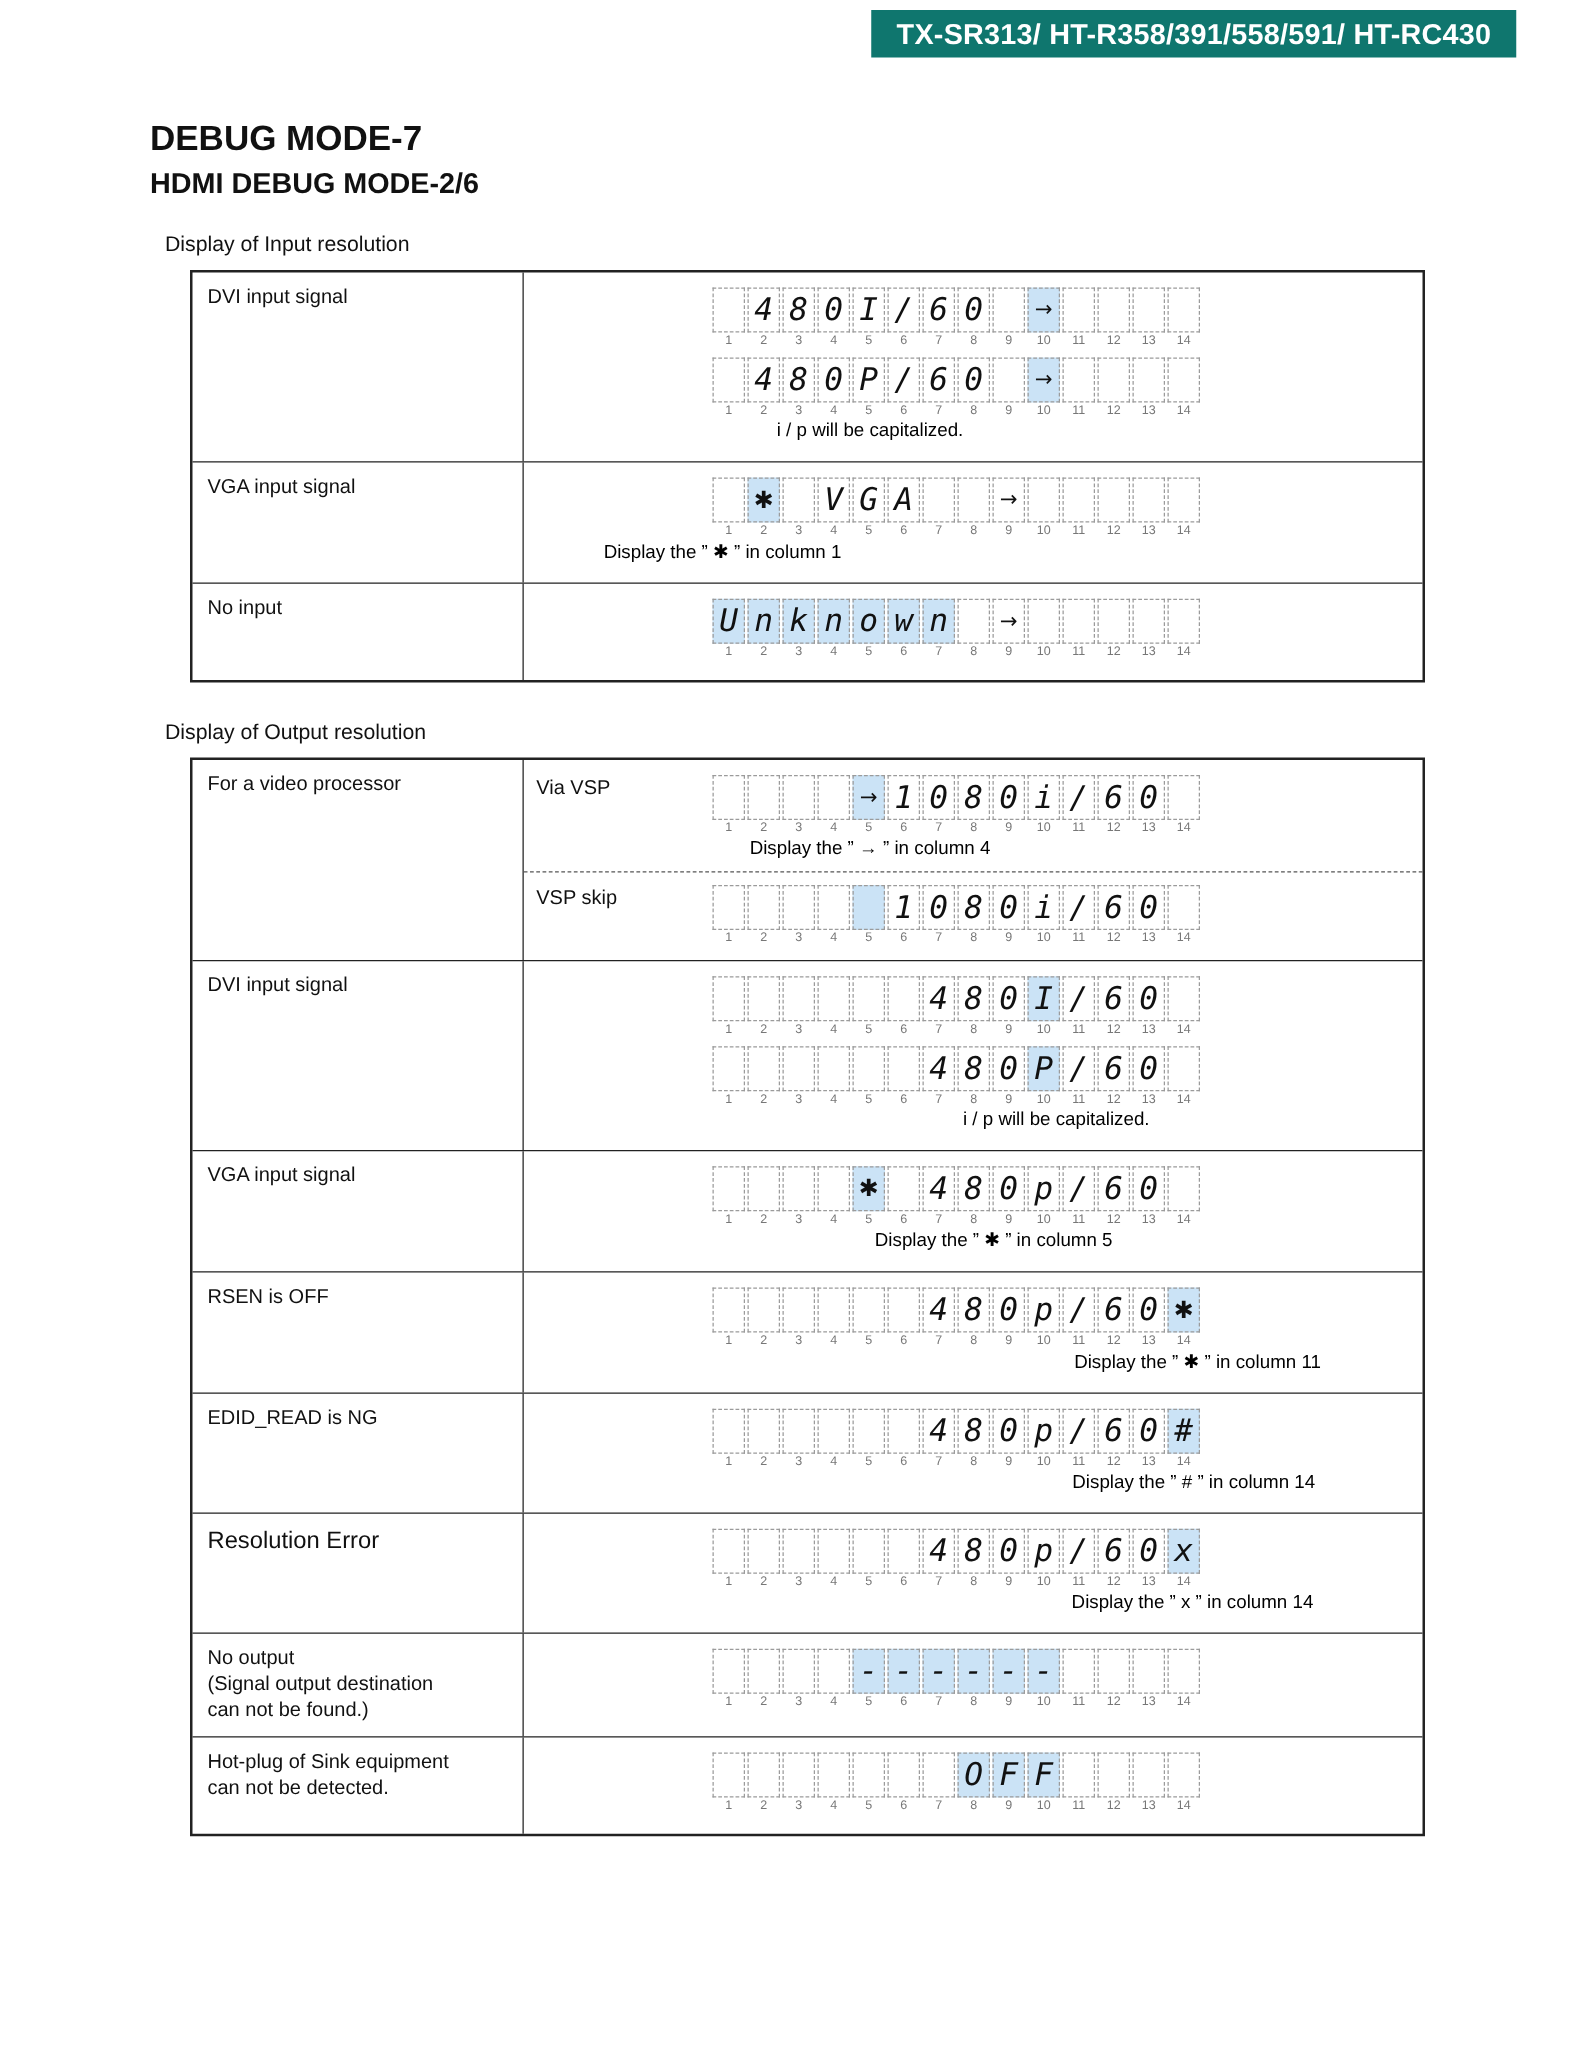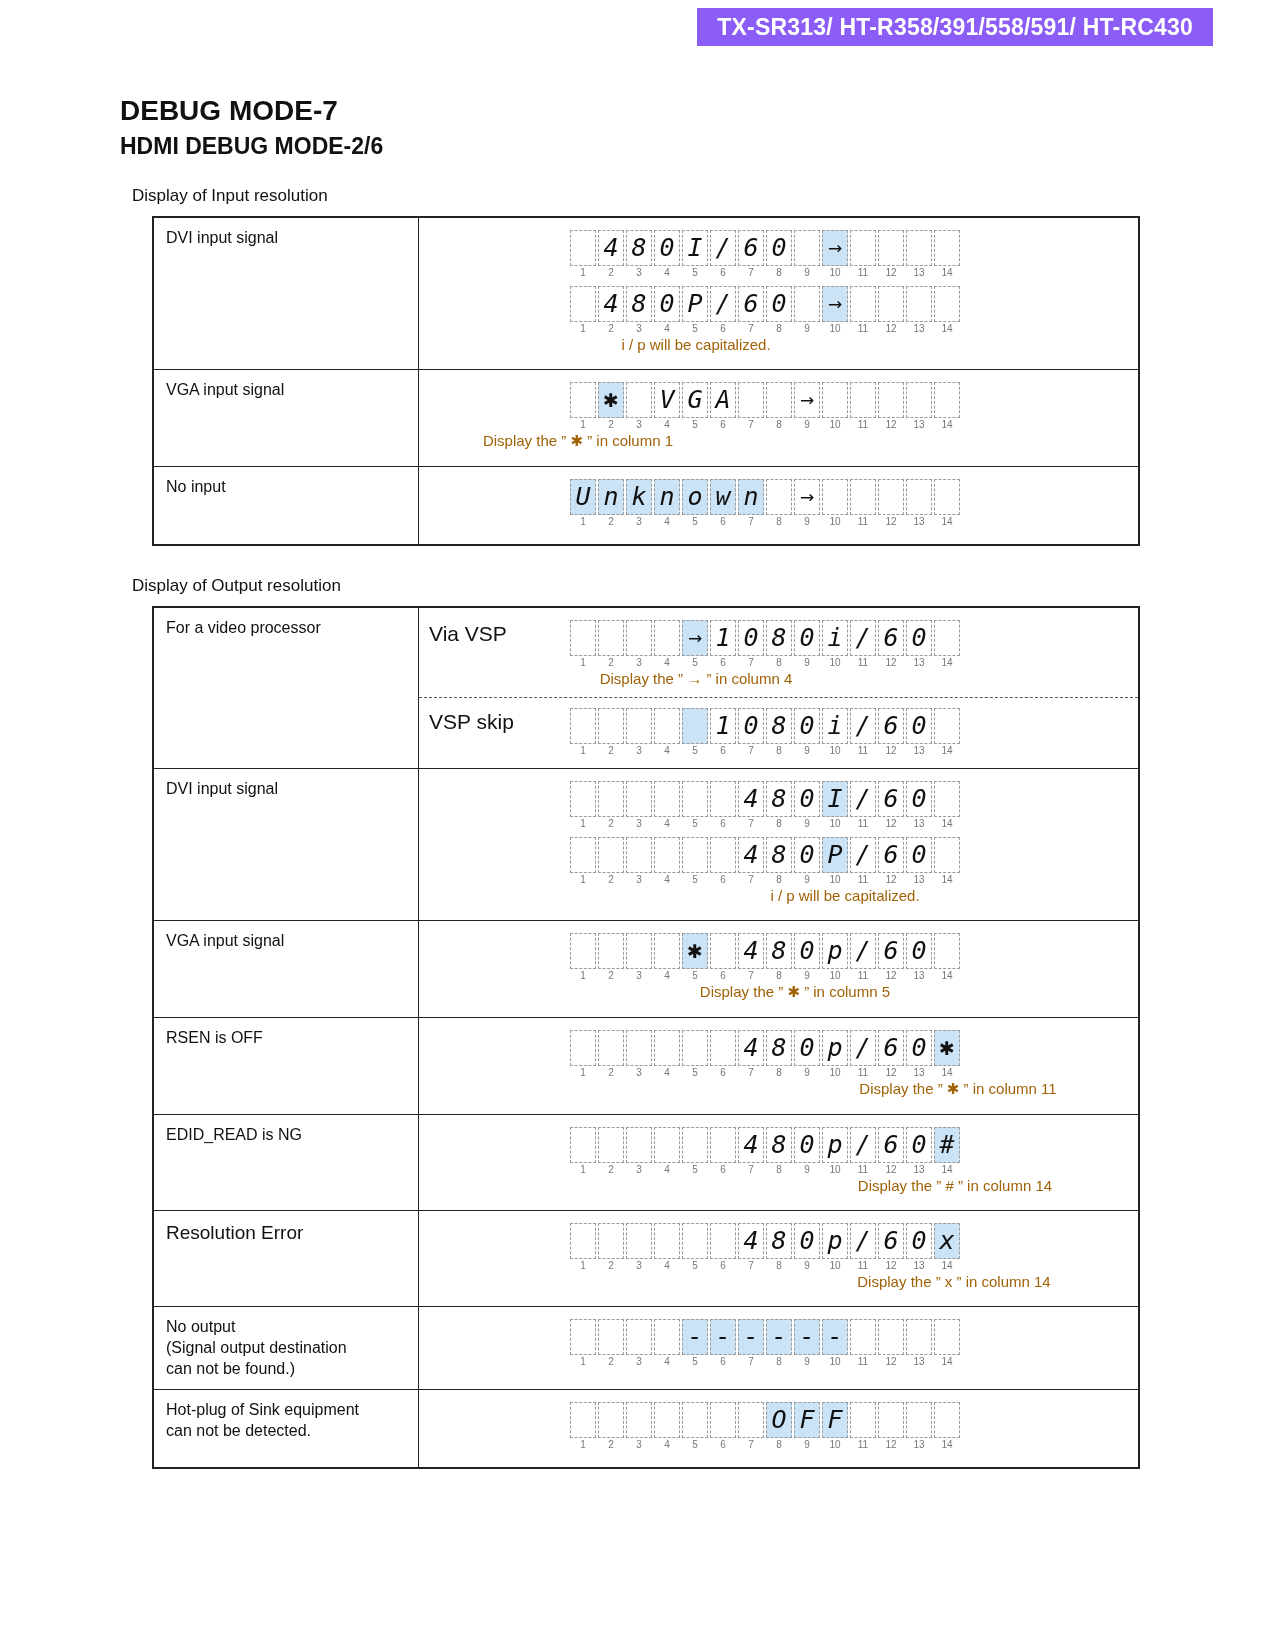--- a/index.html
+++ b/index.html
@@ -1,50 +1,50 @@
 <!DOCTYPE html>
 <html><head>
 <meta charset="utf-8">
 <style>
   *{box-sizing:border-box;margin:0;padding:0}
   html,body{background:#ffffff}
   body{font-family:"Liberation Sans",sans-serif;color:#111}
   .page{position:relative;width:1275px;height:1649px;background:#fff;overflow:hidden}
-  .banner{position:absolute;top:8px;right:62px;height:38px;background:#8b5cf6;color:#fff;
+  .banner{position:absolute;top:8px;right:62px;height:38px;background:#0f766e;color:#fff;
           display:flex;align-items:center;justify-content:center;padding:0 20px;
           font-size:23px;font-weight:bold;letter-spacing:.2px}
   .content{padding:95px 0 0 120px}
   .h1{font-size:28px;font-weight:bold;margin-bottom:6px}
   .h2{font-size:23px;font-weight:bold;margin-bottom:26px}
   .section-title{font-size:17px;margin:0 0 10px 12px}
   .dtable{width:988px;margin-left:32px;border:2px solid #222;margin-bottom:30px;background:#fff}
   .trow{display:flex;border-top:1px solid #222;min-height:78px}
   .trow:first-child{border-top:none}
   .tlabel{width:265px;flex:0 0 265px;border-right:1px solid #222;padding:10px 12px;font-size:16px;line-height:1.3}
   .tlabel.big{font-size:19px}
   .tcontent{flex:1;padding:2px 0 6px 151px}
   .tcontent.with-sub{padding-left:0}
   .tgroup{padding:2px 0 4px 0}
   .tgroup.has-sub{display:flex}
   .tgroup.dashed-top{border-top:1px dashed #555}
-  .sublabel{flex:0 0 148px;padding:10px 0 0 10px;font-size:21px}
+  .sublabel{flex:0 0 148px;padding:10px 0 0 10px;font-size:16px}
   .tgroup.has-sub .gitems{margin-left:3px}
   .display{margin:8px 0 2px 0;width:390px}
   .cellrow{display:flex;height:36px}
   .cell{flex:0 0 26px;width:26px;height:36px;border:1px dashed #9b9b9b;margin-right:2px;
         display:flex;align-items:center;justify-content:center;background:#fff}
   .cell:last-child{margin-right:0}
   .cell.hl{background:#cbe3f6}
   .ch{font-family:"DejaVu Sans Mono",monospace;font-style:italic;font-size:25px;line-height:34px;white-space:pre}
   .ch.arrow{font-size:17px;font-style:normal;font-family:"DejaVu Sans",sans-serif}
   .ch.star{font-size:19px;font-style:normal;font-family:"DejaVu Sans",sans-serif}
   .numrow{display:flex;margin-top:1px}
   .num{flex:0 0 26px;width:26px;margin-right:2px;text-align:center;font-size:10px;color:#777}
   .num:last-child{margin-right:0}
-  .caption{width:390px;text-align:center;font-size:15px;margin:2px 0 6px 0;color:#a16207;white-space:nowrap}
+  .caption{width:390px;text-align:center;font-size:15px;margin:2px 0 6px 0;color:#000000;white-space:nowrap}
 </style>
 </head>
 <body>
 
 <div class="page">
   <div class="banner">
     <span>TX-SR313/ HT-R358/391/558/591/ HT-RC430</span>
   </div>
   <div class="content">
     <div class="h1">DEBUG MODE-7</div>

